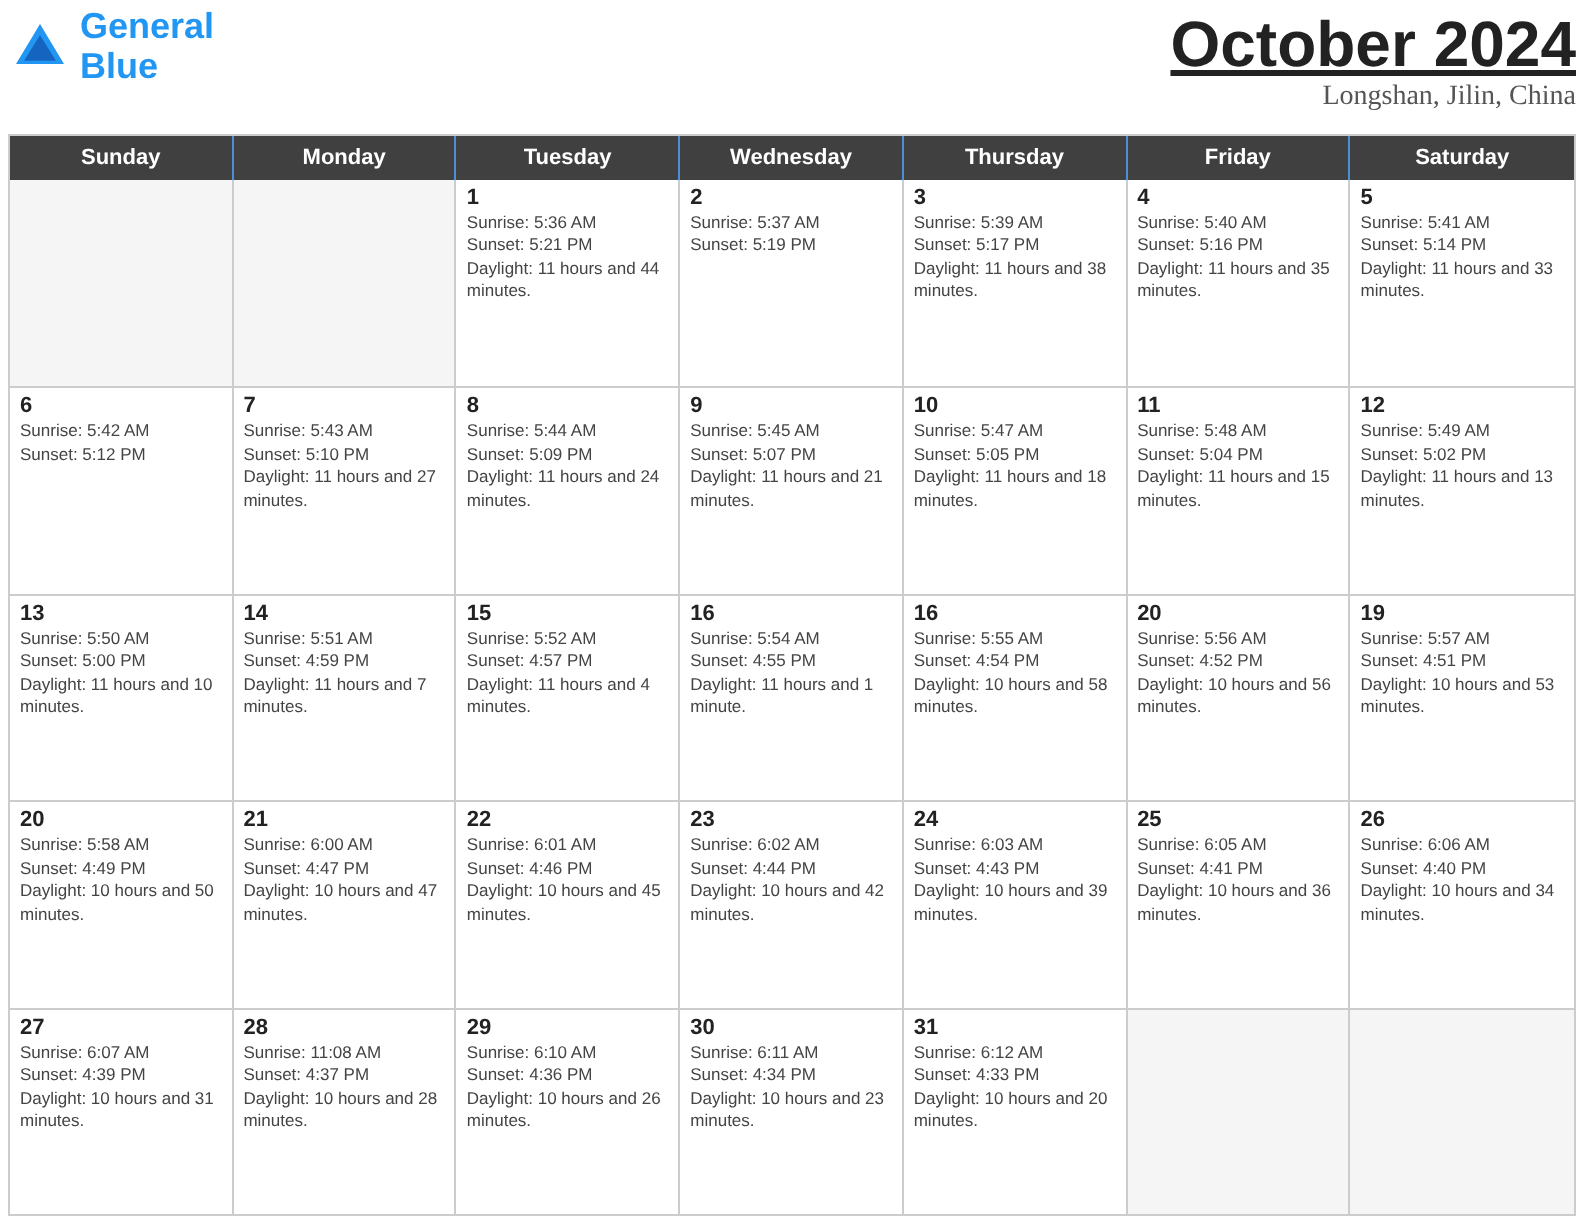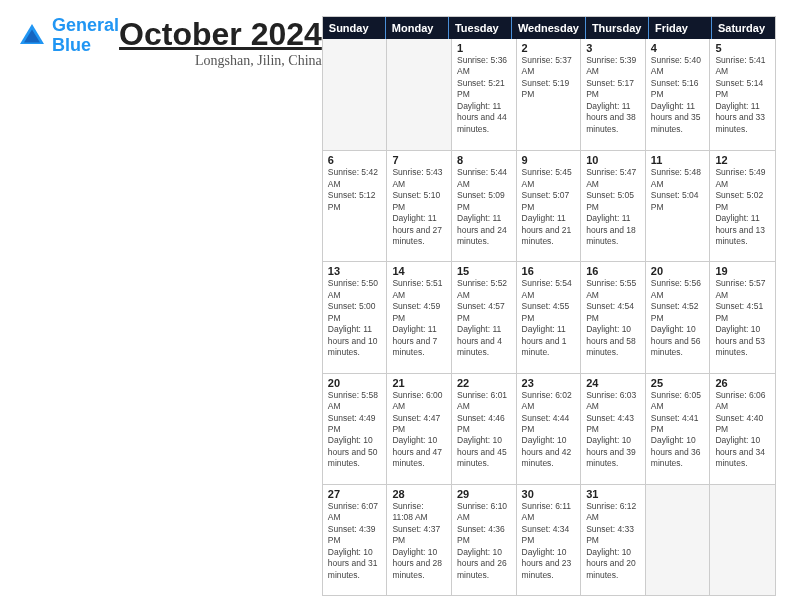--- a/index.html
+++ b/index.html
@@ -6,23 +6,23 @@
     body {
       font-family: Arial, sans-serif;
       background: #fff;
       width: 792px;
       height: 612px;
       overflow: hidden;
     }
     .page {
       width: 792px;
       height: 612px;
-      padding: 16px;
+      padding: 4px;
       display: flex;
-      flex-direction: row;
+      flex-direction: column;
     }
     .header {
       display: flex;
       justify-content: space-between;
       align-items: flex-start;
       margin-bottom: 10px;
     }
     .logo {
       display: flex;
       align-items: center;
@@ -57,21 +57,22 @@
     }
     .calendar {
       flex: 1;
       display: flex;
       flex-direction: column;
       border: 1px solid #ccc;
     }
     .cal-header {
       display: grid;
       grid-template-columns: repeat(7, 1fr);
-      background: #0f172a;
+      background: #404040;
+      text-align: center;
     }
     .cal-header-cell {
       color: white;
       font-size: 11px;
       font-weight: bold;
       padding: 5px 6px;
       border-right: 1px solid #4a90d9;
     }
     .cal-header-cell:last-child {
       border-right: none;
@@ -207,20 +208,21 @@
           <div class="cal-cell">
             <div class="day-num">10</div>
             <div class="cell-line">Sunrise: 5:47 AM</div>
             <div class="cell-line">Sunset: 5:05 PM</div>
             <div class="cell-line">Daylight: 11 hours and 18 minutes.</div>
           </div>
           <div class="cal-cell">
             <div class="day-num">11</div>
             <div class="cell-line">Sunrise: 5:48 AM</div>
             <div class="cell-line">Sunset: 5:04 PM</div>
+            <div class="cell-line">Daylight: 11 hours and 15 minutes.</div>
           </div>
           <div class="cal-cell">
             <div class="day-num">12</div>
             <div class="cell-line">Sunrise: 5:49 AM</div>
             <div class="cell-line">Sunset: 5:02 PM</div>
             <div class="cell-line">Daylight: 11 hours and 13 minutes.</div>
           </div>
         </div>
         <div class="cal-row">
           <div class="cal-cell">

